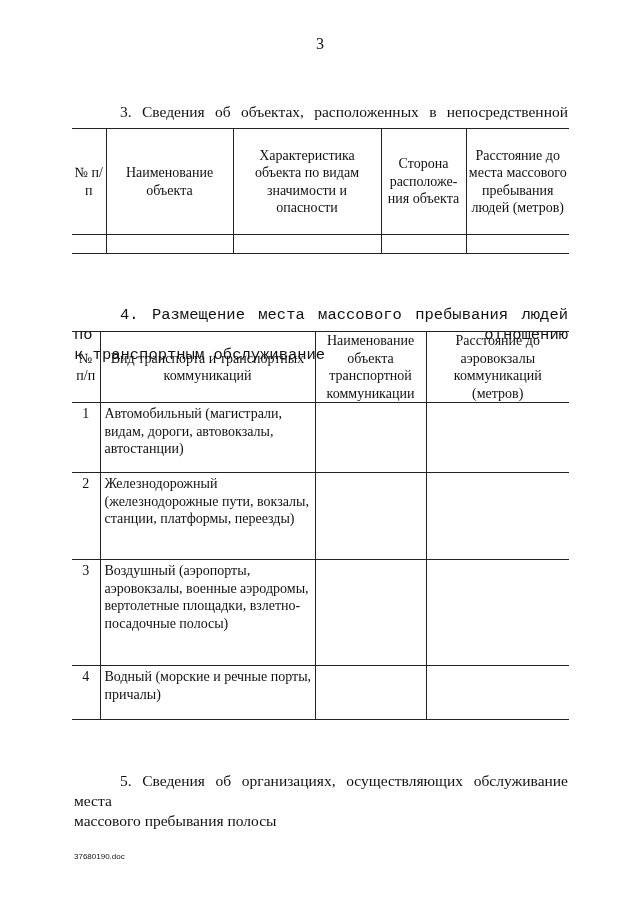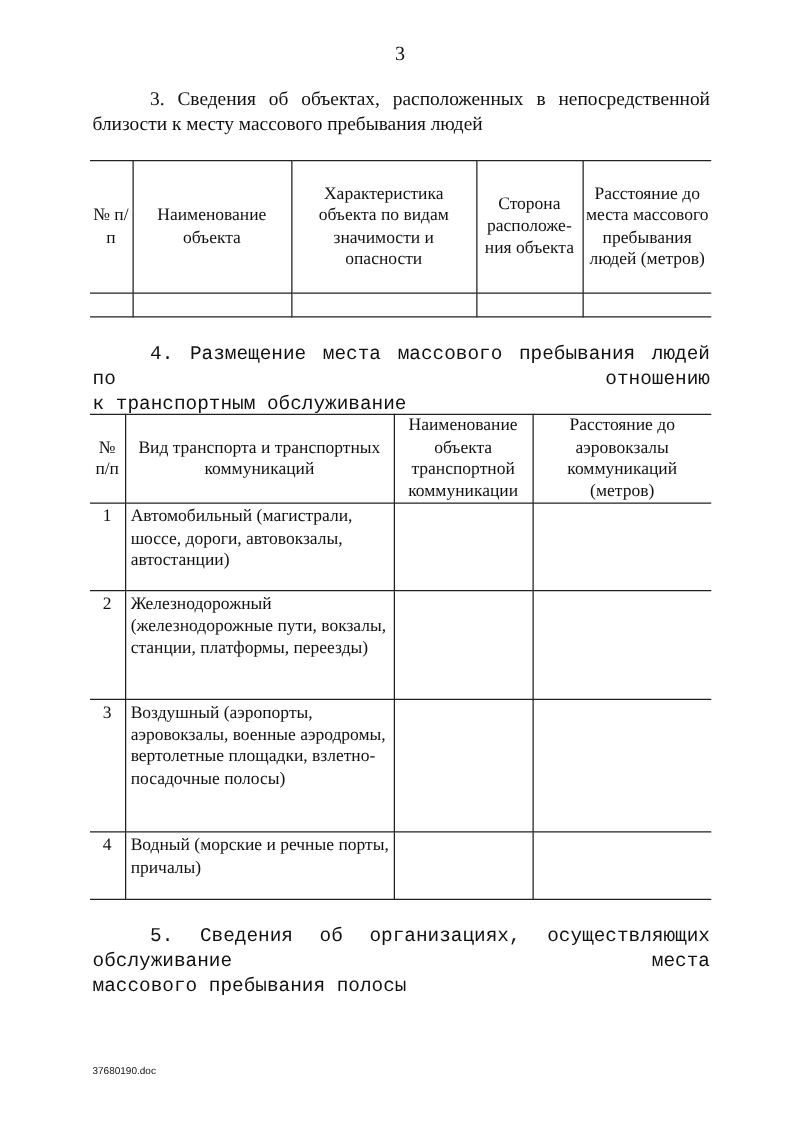--- a/index.html
+++ b/index.html
@@ -1,42 +1,41 @@
 <!DOCTYPE html>
 <html><head>
 <meta charset="utf-8">
 <style>
   html, body { margin: 0; padding: 0; background: #ffffff; }
   body { width: 640px; height: 905px; position: relative; overflow: hidden;
          font-family: "Liberation Serif", "DejaVu Serif", serif; color: #111; }
   .abs { position: absolute; }
   .page-num { left: 0; width: 640px; top: 35px; text-align: center; font-size: 16px; }
   .para { left: 74px; width: 494px; font-size: 15.5px; line-height: 20px; text-align: justify; text-align-last: left; }
-  .para .first { display: block; text-indent: 46px; text-align: justify; text-align-last: justify; }
+  .para .first { display: block; text-indent: 46px; text-align: justify; text-align-last: justify; margin-top: 32px; }
   .para .rest { display: block; }
   table.doc { position: absolute; border-collapse: collapse; table-layout: fixed;
               font-size: 14px; line-height: 17.5px; }
   table.doc td { border: 1px solid #222; padding: 0 2px; vertical-align: middle; }
   table.doc tr.hdr td { text-align: center; }
   table.doc td.num { text-align: center; vertical-align: top; padding-top: 2px; }
   table.doc td.txt { text-align: left; vertical-align: top; padding: 2px 3px 0 4px; }
   #t1 { left: 72px; top: 128px; width: 497px; }
   #t2 { left: 72px; top: 331px; width: 497px; }
   #t1 td:first-child, #t2 td:first-child { border-left: none; margin-left: 48px; }
   #t1 td:last-child, #t2 td:last-child { border-right: none; }
   .footer { left: 74px; top: 852px; font-family: "Liberation Sans", sans-serif; font-size: 8px; }
 </style>
 </head>
 <body>
 
 <div class="abs page-num">3</div>
 
 <div class="abs para" style="top:70px;">
   <span class="first">3. Сведения об объектах, расположенных в непосредственной</span>
-  <span class="rest">близости к месту массового пребывания людей</span>
 </div>
 
 <table class="doc" id="t1">
   <colgroup>
     <col style="width:34px">
       <col style="width:127px">
       <col style="width:148px">
       <col style="width:85px">
       <col style="width:103px">
   </colgroup>
@@ -72,21 +71,21 @@
   </colgroup>
   <tbody>
       <tr class="hdr" style="height:69px">
     <td>№ п/п</td>
     <td>Вид транспорта и транспортных коммуникаций</td>
     <td>Наименование объекта транспортной коммуникации</td>
     <td>Расстояние до аэровокзалы коммуникаций (метров)</td>
   </tr>
   <tr style="height:70px">
     <td class="num">1</td>
-    <td class="txt">Автомобильный (магистрали, шоссе, дороги, автовокзалы, автостанции)</td>
+    <td class="txt">Автомобильный (магистрали, видам, дороги, автовокзалы, автостанции)</td>
     <td></td>
     <td></td>
   </tr>
   <tr style="height:87px">
     <td class="num">2</td>
     <td class="txt">Железнодорожный (железнодорожные пути, вокзалы, станции, платформы, переезды)</td>
     <td></td>
     <td></td>
   </tr>
   <tr style="height:106px">
@@ -97,18 +96,18 @@
   </tr>
   <tr style="height:54px">
     <td class="num">4</td>
     <td class="txt">Водный (морские и речные порты, причалы)</td>
     <td></td>
     <td></td>
   </tr>
 </tbody>
   </table>
 
-<div class="abs para" style="top:739px;font-family:Liberation Mono, monospace;">
+<div class="abs para" style="top:739px;">
   <span class="first">5. Сведения об организациях, осуществляющих обслуживание места</span>
   <span class="rest">массового пребывания полосы</span>
 </div>
 
 <div class="abs footer">37680190.doc</div>
 
 </body></html>

